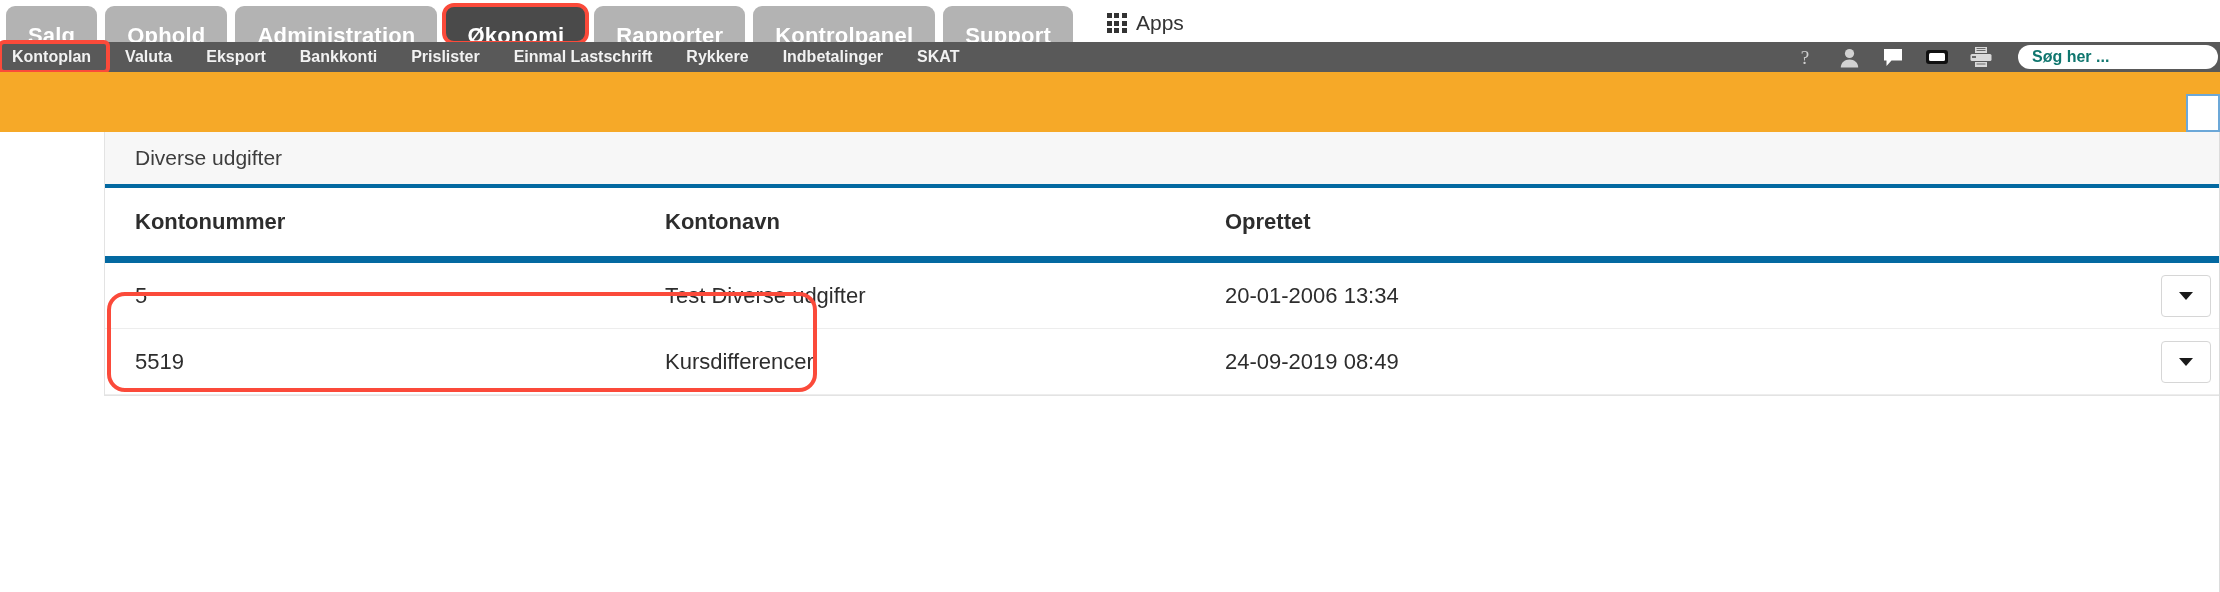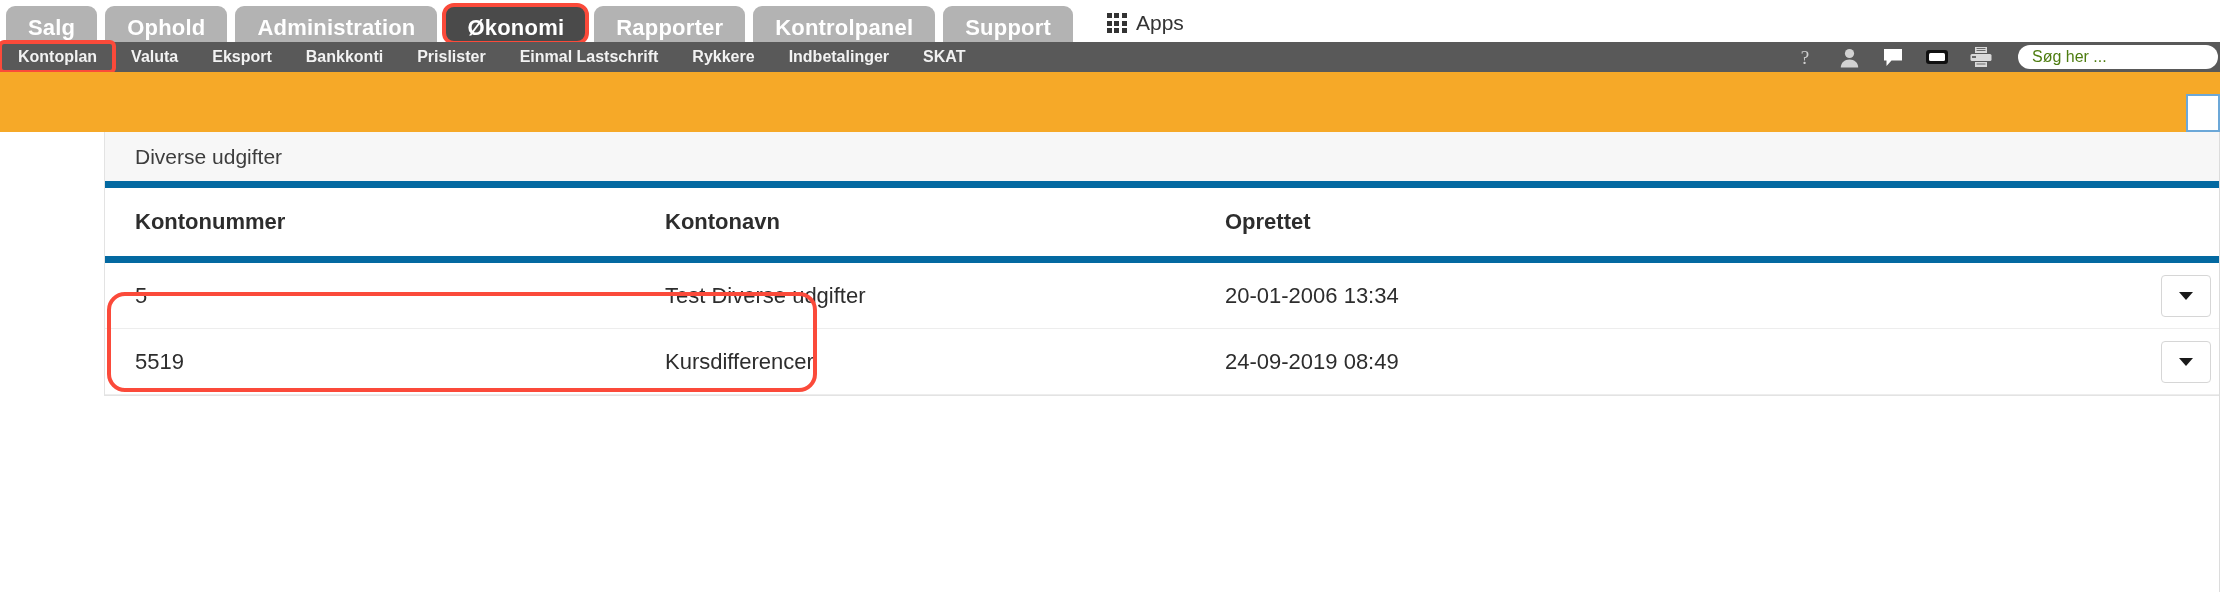--- a/index.html
+++ b/index.html
@@ -21,21 +21,21 @@
     left: 0; top: 0;
     width: 2220px;
     height: 42px;
     background: #ffffff;
     display: flex;
     align-items: flex-end;
   }
   .tab {
     height: 36px;
     margin-right: 8px;
-    padding: 4px 22px;
+    padding: 12px 22px;
     background: #b3b3b3;
     border-radius: 9px 9px 0 0;
     color: #ffffff;
     font-size: 22px;
     font-weight: bold;
     line-height: 36px;
     letter-spacing: 0.2px;
     white-space: nowrap;
     box-sizing: border-box;
   }
@@ -89,21 +89,21 @@
     height: 30px;
   }
   .subnav-item {
     color: #f2f2f2;
     font-size: 16px;
     font-weight: bold;
     padding: 0 17px;
     line-height: 30px;
     white-space: nowrap;
   }
-  .subnav-item.first { padding-left: 18px; }
+  .subnav-item.first { padding-left: 12px; }
   .subnav-item.marked {
     outline: 4px solid #fb4a3a;
     border-radius: 4px;
     outline-offset: -2px;
     height: 30px;
   }
   .subnav-right {
     margin-left: auto;
     display: flex;
     align-items: center;
@@ -124,23 +124,24 @@
     background: #ffffff;
     border-radius: 12px;
     margin-left: 6px;
     display: flex;
     align-items: center;
     padding-left: 14px;
     box-sizing: border-box;
     overflow: hidden;
   }
   .search-box span {
-    color: #4d7c0f;
+    color: #0f766e;
     font-size: 16px;
     white-space: nowrap;
+    font-weight: bold;
   }
 
   
   .orangeband {
     position: absolute;
     left: 0; top: 72px;
     width: 2220px;
     height: 60px;
     background: #f6a928;
   }
@@ -169,21 +170,21 @@
     top: 0px;
     width: 2116px;
     background: #ffffff;
     border: 1px solid #e3e3e3;
     border-top: none;
     box-sizing: border-box;
   }
   .card-header {
     height: 56px;
     background: #f7f7f7;
-    border-bottom: 7px solid #0369a1;
+    border-bottom: 4px solid #0369a1;
     display: flex;
     align-items: center;
     padding-left: 30px;
     box-sizing: border-box;
   }
   .card-header span {
     font-size: 21px;
     color: #3d3d3d;
   }
 

